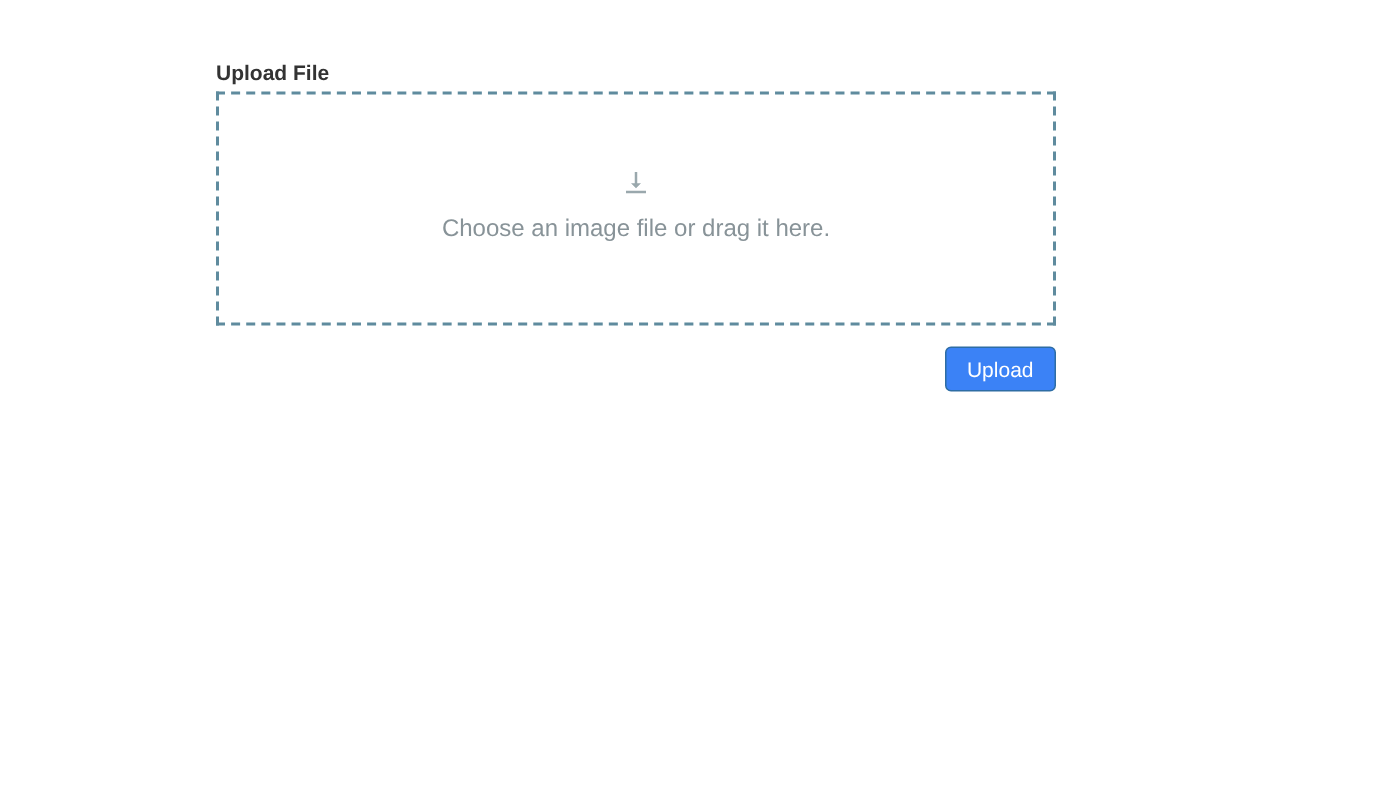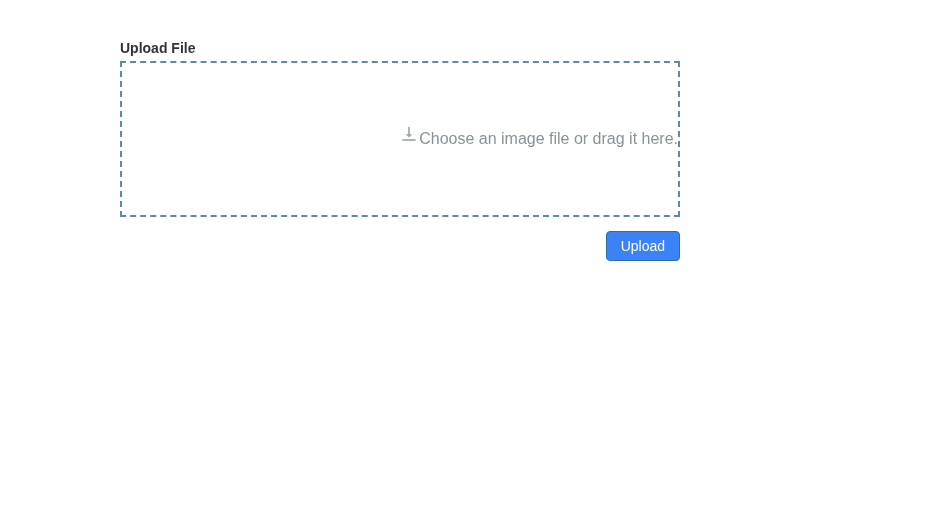--- a/index.html
+++ b/index.html
@@ -11,37 +11,38 @@
       font-family: "Helvetica Neue", Helvetica, Arial, sans-serif;
       font-size: 14px;
       color: #333;
       background: #fff;
       width: 928px;
       height: 523px;
     }
     .container {
       padding: 40px 0 0 120px;
       width: 740px;
+      margin-left: 24px;
     }
     .label {
       font-weight: 700;
       font-size: 14px;
       color: #333;
       margin-bottom: 5px;
       display: block;
     }
     .dropzone {
       border: 2px dashed #5f8b9e;
       width: 560px;
       height: 156px;
       text-align: center;
       display: flex;
-      flex-direction: row;
+      flex-direction: column;
       align-items: center;
-      justify-content: flex-end;
+      justify-content: center;
       cursor: pointer;
     }
     .download-icon {
       color: #9aa8ad;
       margin-bottom: 6px;
     }
     .dropzone-text {
       color: #889398;
       font-size: 16px;
       line-height: 1.4;

